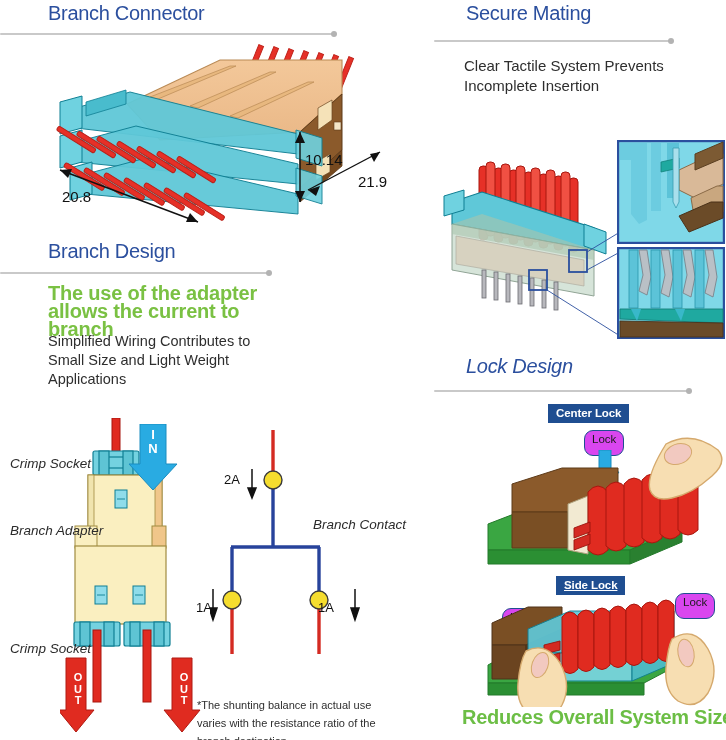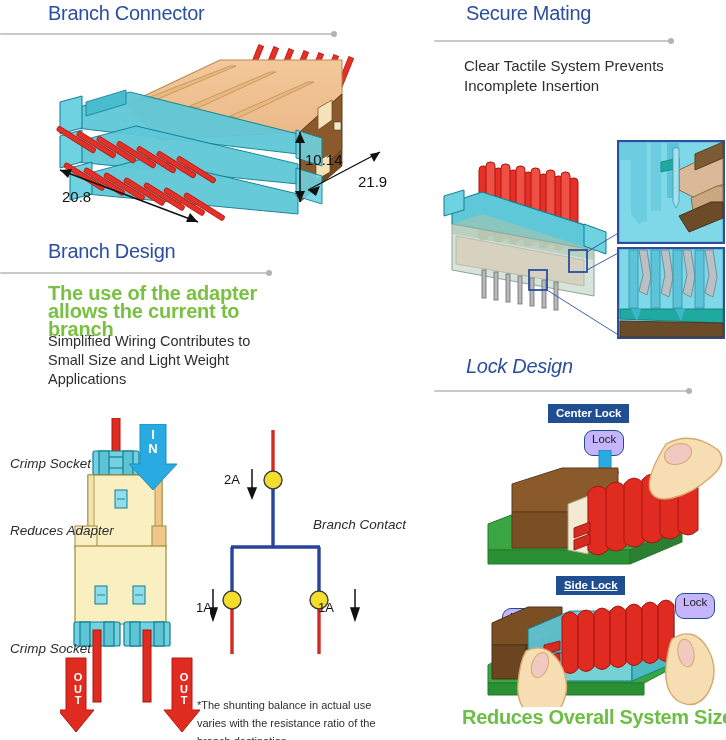--- a/index.html
+++ b/index.html
@@ -93,21 +93,21 @@
     background: #1f4e91;
     color: #ffffff;
     font-size: 11.5px;
     font-weight: bold;
     padding: 3px 8px 4px;
     white-space: nowrap;
     letter-spacing: -0.1px;
   }
   .badge-outline {
     position: absolute;
-    background: #c4b5fd;
+    background: #d946ef;
     border: 1.6px solid #1f4e91;
     border-radius: 9px;
     color: #1b1b1b;
     font-size: 11.5px;
     padding: 2px 7px 10px;
     white-space: nowrap;
   }
 
   svg { display: block; }
   .fig { position: absolute; }
@@ -254,21 +254,21 @@
       <rect x="83" y="212" width="8" height="72" fill="#e02b20" stroke="#a8170f" stroke-width="1"></rect>
 
       <g fill="#e02b20" stroke="#b01a12" stroke-width="1">
         <polygon points="6,240 26,240 26,292 34,292 16,314 -2,292 6,292"></polygon>
         <polygon points="112,240 132,240 132,292 140,292 122,314 104,292 112,292"></polygon>
       </g>
     </svg>
   </div>
 
   <div class="small-label" style="left:10px; top:455px;">Crimp Socket</div>
-  <div class="small-label" style="left:10px; top:522px;">Reduces Adapter</div>
+  <div class="small-label" style="left:10px; top:522px;">Branch Adapter</div>
   <div class="small-label" style="left:10px; top:640px;">Crimp Socket</div>
 
   <div style="position:absolute; left:69px; top:672px; width:18px; color:#fff; font-size:11px; font-weight:bold; text-align:center; line-height:11.5px; letter-spacing:0;">
 
     <div>O</div>
       <div>U</div>
       <div>T</div>
   </div>
   <div style="position:absolute; left:175px; top:672px; width:18px; color:#fff; font-size:11px; font-weight:bold; text-align:center; line-height:11.5px;">
     <div>O</div>

